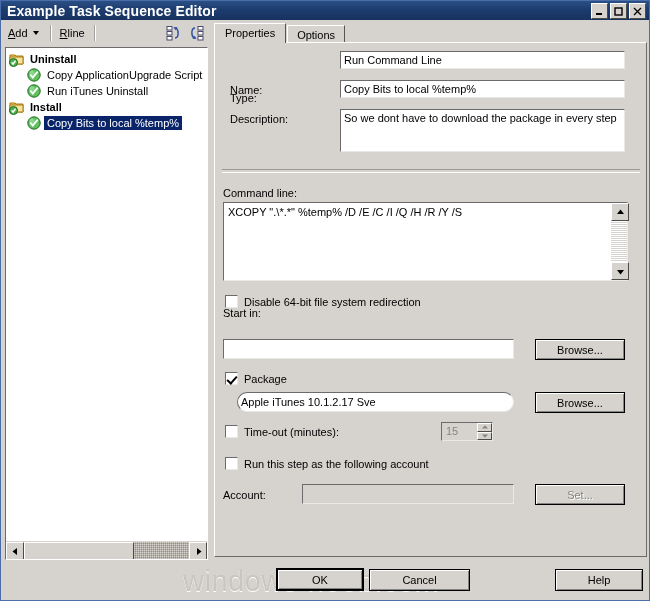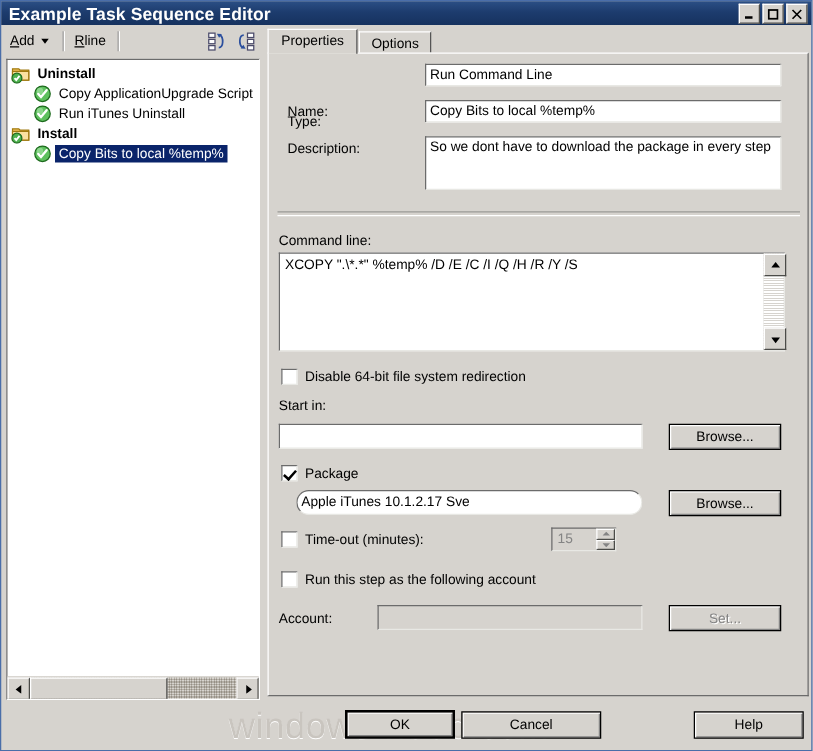--- a/index.html
+++ b/index.html
@@ -360,21 +360,21 @@
               </svg>
           </div>
         </div>
       </div>
 
       <div class="cbrow" style="position:absolute;left:10px;top:252px;">
         <span class="cb"></span>
         <span class="lbl-s">Disable 64-bit file system redirection</span>
       </div>
 
-      <div class="lbl-s" style="position:absolute;left:8px;top:276px;">Start in:</div>
+      <div class="lbl-s" style="position:absolute;left:8px;top:264px;">Start in:</div>
       <input class="tin" style="position: absolute; left: 8px; top: 296px; width: 291px; height: 20px;" value="">
       <div class="btn" style="position:absolute;left:320px;top:296px;width:90px;height:21px;">Browse...</div>
 
       <div class="cbrow" style="position:absolute;left:10px;top:329px;">
         <span class="cb checked"></span>
         <span class="lbl-s">Package</span>
       </div>
       <input class="tin" style="position: absolute; left: 22px; top: 349px; width: 277px; height: 20px; border-radius: 10px;" value="Apple iTunes 10.1.2.17 Sve">
       <div class="btn" style="position:absolute;left:320px;top:349px;width:90px;height:21px;">Browse...</div>
 
@@ -406,16 +406,16 @@
       <div class="lbl-s" style="position:absolute;left:8px;top:446px;color:#000;">Account:</div>
       <input class="tin dis" readonly="" style="position: absolute; left: 87px; top: 441px; width: 212px; height: 20px;" value="">
       <div class="btn dis" style="position:absolute;left:320px;top:441px;width:90px;height:21px;">Set...</div>
 
     </div>
   </div>
 
   <div class="watermark">windows-noob.com</div>
 
   <div class="btn default" style="position:absolute;left:275px;top:567px;width:88px;height:23px;">OK</div>
-  <div class="btn" style="position:absolute;left:368px;top:568px;width:112px;height:22px;">Cancel</div>
+  <div class="btn" style="position:absolute;left:368px;top:568px;width:101px;height:22px;">Cancel</div>
   <div class="btn" style="position:absolute;left:554px;top:568px;width:88px;height:22px;">Help</div>
 
 </div>
 
 </body></html>

